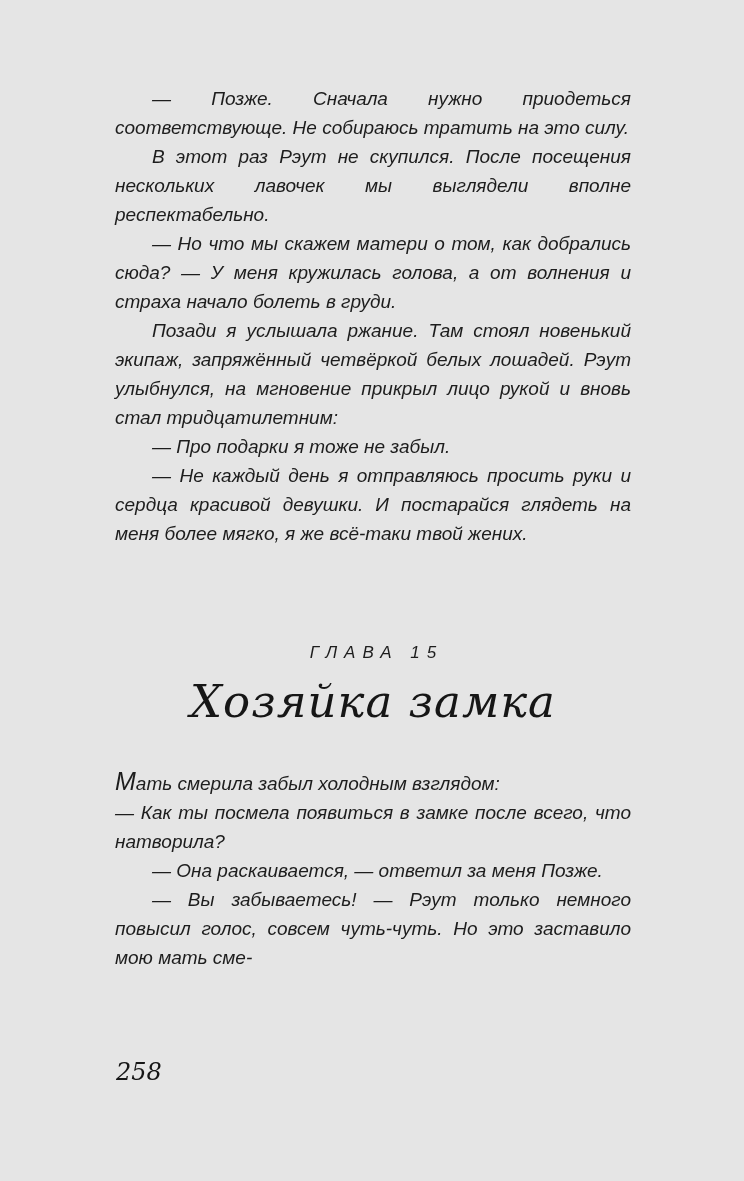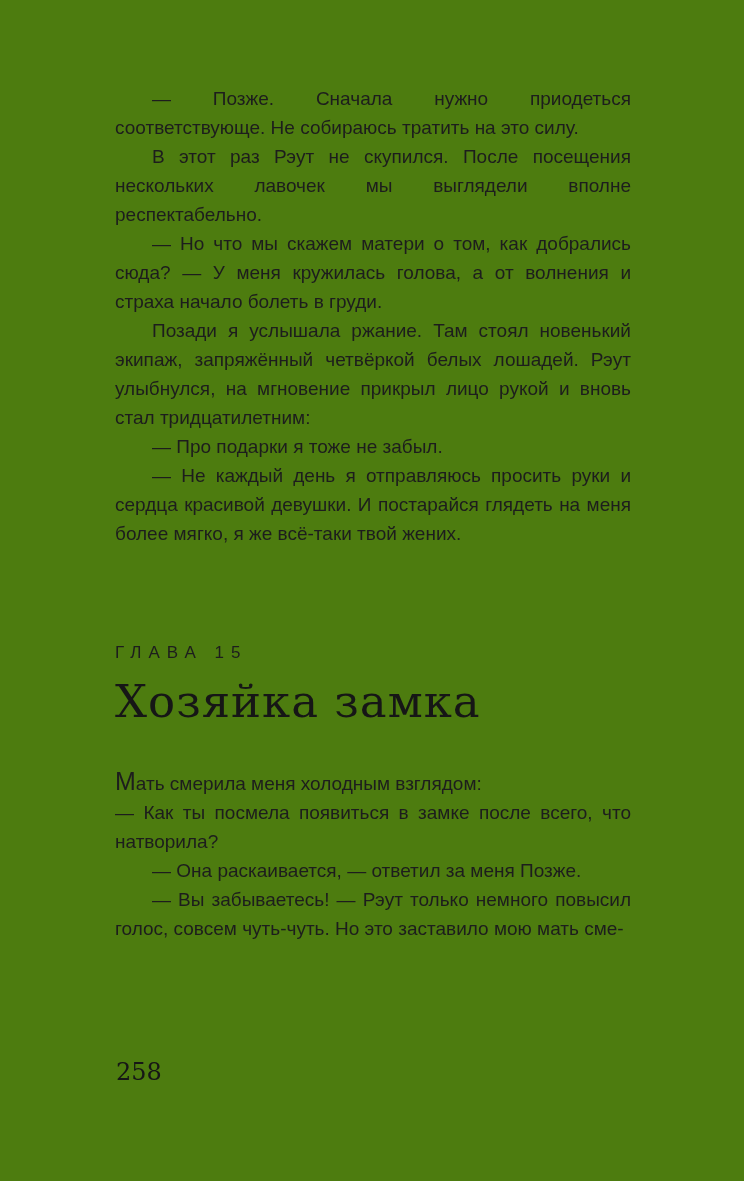--- a/index.html
+++ b/index.html
@@ -11,21 +11,22 @@
     width: 744px;
     height: 1181px;
     position: relative;
     font-family: "Liberation Sans", sans-serif;
     color: #1d1d1d;
     overflow: hidden;
   }
   .page {
     position: absolute;
     inset: 0;
-    background: #4d7c0f;
+    background: #e5e5e5;
+    font-style: italic;
   }
   .text-block {
     position: absolute;
     left: 115px;
     top: 84px;
     width: 516px;
     font-size: 19px;
     line-height: 29px;
     text-align: justify;
   }
@@ -33,21 +34,21 @@
     margin: 0;
     padding: 0;
   }
   .para.indent {
     text-indent: 37px;
   }
   .para.no-indent {
     text-indent: 0;
   }
   .chapter {
-    text-align: left;
+    text-align: center;
     margin-top: 90px;
   }
   .chapter-label {
     font-family: "Liberation Sans", sans-serif;
     font-size: 17px;
     letter-spacing: 7px;
     margin-right: -7px;
     color: #1d1d1d;
   }
   .chapter-title {
@@ -87,21 +88,21 @@
     <p class="para indent">— Но что мы скажем матери о том, как добрались сюда? — У меня кружилась голова, а от волнения и страха начало болеть в груди.</p>
     <p class="para indent">Позади я услышала ржание. Там стоял новенький экипаж, запряжённый четвёркой белых лошадей. Рэут улыбнулся, на мгновение прикрыл лицо рукой и вновь стал тридцатилетним:</p>
     <p class="para indent">— Про подарки я тоже не забыл.</p>
     <p class="para indent">— Не каждый день я отправляюсь просить руки и сердца красивой девушки. И постарайся глядеть на меня более мягко, я же всё-таки твой жених.</p>
 
     <div class="chapter">
       <div class="chapter-label">ГЛАВА 15</div>
       <h1 class="chapter-title">Хозяйка замка</h1>
     </div>
 
-    <p class="para no-indent first-after"><span class="initial">М</span><span>ать смерила меня холодным взглядом:</span></p>
+    <p class="para no-indent first-after"><span class="initial">М</span><span>ать смерила забыл холодным взглядом:</span></p>
     <p class="para no-indent">— Как ты посмела появиться в замке после всего, что натворила?</p>
     <p class="para indent">— Она раскаивается, — ответил за меня Позже.</p>
     <p class="para indent">— Вы забываетесь! — Рэут только немного повысил голос, совсем чуть-чуть. Но это заставило мою мать сме-</p>
 
   </section>
 
   <div class="page-number">258</div>
 </div>
 
 </body></html>

